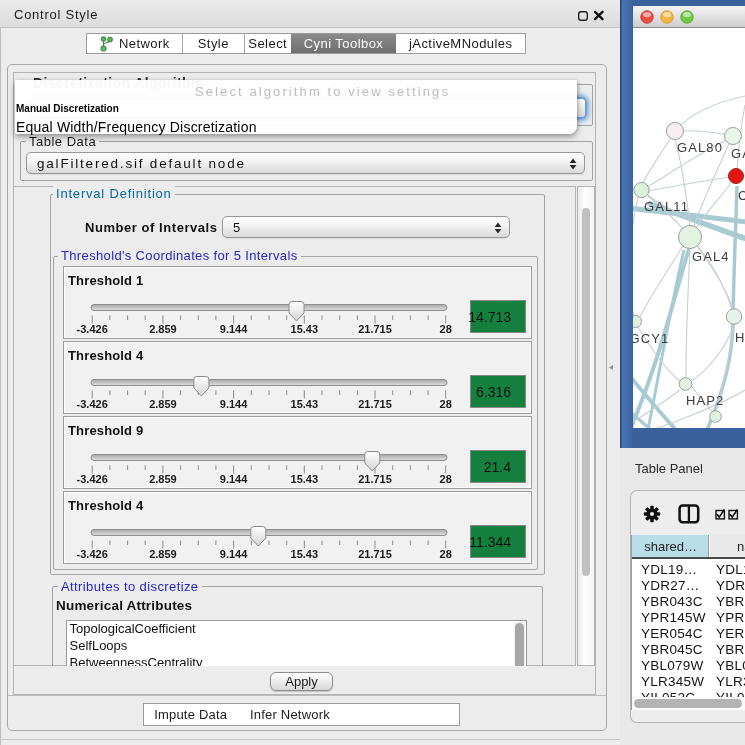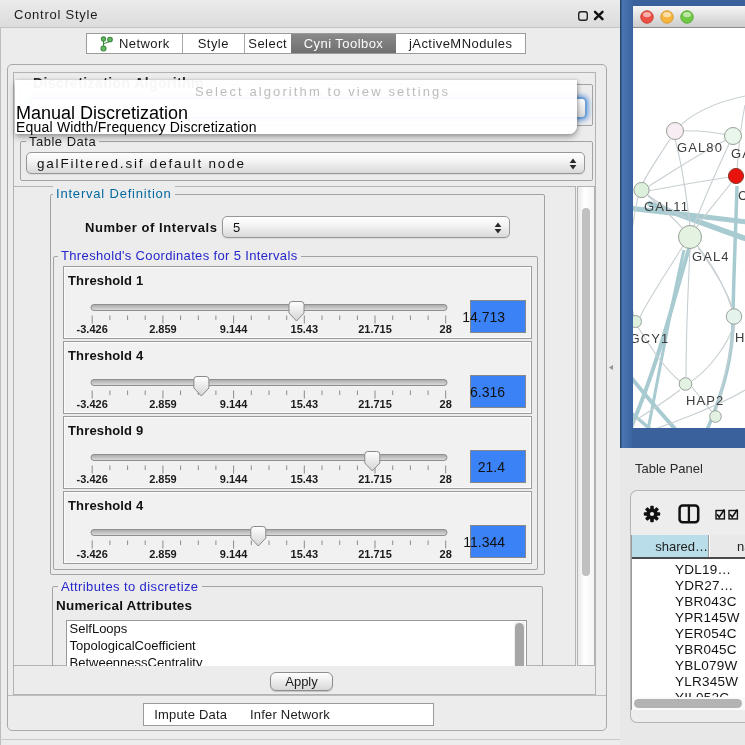--- a/index.html
+++ b/index.html
@@ -21,31 +21,31 @@
 .grouptitle { position:absolute; top:-8px; font-size:13px; background:#ececec; padding:0 3px; }
 .green { color:#0369a1; }
 .blue { color:#2626cc; }
 .combo { position:absolute; height:22px; border:1px solid #979797; border-radius:5px;
   background:linear-gradient(#ffffff,#f2f2f2 45%,#d9d9d9); font-size:13px; color:#111;
   display:flex; align-items:center; padding-left:10px; box-shadow:0 1px 1px rgba(0,0,0,0.08); }
 .arrows { position:absolute; right:6px; top:4px; }
 .tpanel { position:absolute; left:63px; width:469px; height:73px;
   border:1px solid #9c9c9c; background:#f1f1f1; box-shadow:inset 0 0 0 1px #fbfbfb; }
 .tptitle { position:absolute; left:4px; top:6px; font-size:13px; font-weight:bold; letter-spacing:0.15px; color:#111; }
-.vbox { position:absolute; left:470px; width:56px; height:33px; background:#3b82f6;
+.vbox { position:absolute; left:470px; width:56px; height:33px; background:#15803d;
   border:1px solid #888; font-size:14px; color:#111; display:flex; align-items:center;
-  justify-content:flex-end; padding-right:20px; }
+  justify-content:flex-end; padding-right:14px; }
 .listitem { font-size:13px; color:#111; padding-left:2.5px; height:16.75px; line-height:16.75px; }
 .btn { position:absolute; border:1px solid #8d8d8d; border-radius:4px;
   background:linear-gradient(#ffffff,#ececec 50%,#d8d8d8); font-size:13px; color:#1a1a1a;
   display:flex; align-items:center; justify-content:center; }
 .popup { position:absolute; left:15px; top:80px; width:562px; height:54px;
   background:rgba(255,255,255,0.96); border-bottom-right-radius:8px; border-bottom-left-radius:2px;
   box-shadow:0 3px 6px rgba(0,0,0,0.35), 1px 0 3px rgba(0,0,0,0.15); }
-.rowtext { position:absolute; font-size:13.5px; letter-spacing:0.25px; color:#141414;margin-left:34px; }
+.rowtext { position:absolute; font-size:13.5px; letter-spacing:0.25px; color:#141414; }
 </style></head>
 <body>
 
 <div class="abs" style="left:0;top:0;width:620px;height:745px;background:#ececec;border-left:1px solid #bdbdbd"></div>
 <div class="titlebar"></div>
 <div class="titletext" style="letter-spacing:0.75px">Control Style</div>
 <svg class="abs" style="left:577px;top:10px" width="28" height="11">
     <rect x="1.7" y="1.7" width="8.6" height="8.6" rx="2.2" fill="none" stroke="#222" stroke-width="1.4"></rect>
     <path d="M18,1.8 L25.5,9.2 M25.5,1.8 L18,9.2" stroke="#111" stroke-width="2.4" stroke-linecap="round"></path>
   </svg>
@@ -157,36 +157,36 @@
       <path d="M186.8,37.5 a3,3 0 0 1 3,-3 h9 a3,3 0 0 1 3,3 v8.5 L194.3,54 L186.8,46 Z" fill="url(#thm)" stroke="#8a8a8a" stroke-width="1" stroke-linejoin="round"></path>
     </svg>
     <div class="tptitle">Threshold 4</div>
   </div>
 <div class="vbox" style="top:525px">11.344</div>
 <div class="abs" style="left:13px;top:580px;width:563px;height:86px;overflow:hidden">
 <div class="groupbox" style="left:39px;top:6px;width:491px;height:120px"></div>
 <div class="grouptitle blue" style="left:45px;top:-1px;background:#ececec;padding:0 3px;position:absolute;font-size:13px;letter-spacing:0.4px">Attributes to discretize</div>
 <div class="abs" style="left:43px;top:18px;font-size:13.5px;font-weight:bold;letter-spacing:0.2px;color:#111">Numerical Attributes</div>
 <div class="abs" style="left:53px;top:40px;width:461px;height:60px;background:#fff;border:1px solid #999">
-<div class="listitem">SelfLoops</div>
-      <div class="listitem">TopologicalCoefficient</div>
+<div class="listitem">TopologicalCoefficient</div>
+      <div class="listitem">SelfLoops</div>
       <div class="listitem">BetweennessCentrality</div>
 <div class="abs" style="right:1px;top:1px;width:11px;height:57px;background:#f2f2f2"></div>
 <div class="abs" style="right:2px;top:2px;width:9px;height:48px;background:#a6a6a6;border-radius:4.5px"></div>
 </div>
 </div>
 <div class="abs" style="left:577px;top:186px;width:18px;height:480px;background:linear-gradient(90deg,#e8e8e8,#ffffff 40%,#f5f5f5);border:1px solid #b3b3b3"></div>
 <div class="abs" style="left:582px;top:208px;width:8px;height:368px;background:#c0c0c0;border-radius:4px"></div>
 <div class="popup"></div>
 <div class="abs" style="left:195px;top:84px;font-size:13px;color:#bcbcbc;letter-spacing:2.1px">Select algorithm to view settings</div>
-<div class="abs" style="left:16px;top:103px;font-size:18px;font-weight:normal;color:#000">Manual Discretization</div>
+<div class="abs" style="left:16px;top:103px;font-size:10px;font-weight:bold;color:#000">Manual Discretization</div>
 <div class="abs" style="left:16px;top:118.5px;font-size:14px;letter-spacing:0.2px;color:#000">Equal Width/Frequency Discretization</div>
 <div class="btn" style="left:270px;top:672px;width:63px;height:19px;border-radius:6px;box-shadow:0 1px 1px rgba(0,0,0,0.18)">Apply</div>
 <div class="abs" style="left:8px;top:695px;width:598px;height:1px;background:#bdbdbd"></div>
-<div class="seg" style="left:143px;top:703px;width:291px;height:23px;letter-spacing:0.2px">
+<div class="seg" style="left:143px;top:703px;width:317px;height:23px;letter-spacing:0.2px">
 <div class="s" style="width:93.3px">Impute Data</div>
 <div class="s" style="width:105.4px">Infer Network</div>
 </div>
 <div class="abs" style="left:0;top:739px;width:620px;height:1px;background:#c9c9c9"></div>
 <svg class="abs" style="left:608px;top:364px" width="6" height="7">
     <path d="M5,1 L1,3.5 L5,6 Z" fill="#939393"></path>
   </svg>
 <div class="abs" style="left:620px;top:0;width:125px;height:448px;background:linear-gradient(90deg,#27456f 0px,#27456f 1px,#4a76b4 2px,#3c64a0 12px,#3a619c 13px);"></div>
 <div class="abs" style="left:633px;top:6px;width:112px;height:22px;background:linear-gradient(#f5f5f5,#cdcdcd);border-bottom:1px solid #8e8e8e"></div>
 <svg class="abs" style="left:639px;top:9px" width="60" height="16">
@@ -264,21 +264,21 @@
       <circle r="2.1" fill="#ededed"></circle>
     </g>
 <rect x="38.6" y="2.4" width="18.6" height="16.8" rx="3" fill="none" stroke="#111" stroke-width="2.5"></rect>
 <line x1="47.9" y1="2.6" x2="47.9" y2="19" stroke="#111" stroke-width="2.3"></line>
 <rect x="75" y="7.5" width="8.4" height="8.4" fill="none" stroke="#111" stroke-width="1.4"></rect>
 <path d="M76,11.3 l2.2,2.8 l5.2,-7.6" fill="none" stroke="#111" stroke-width="1.6"></path>
 <rect x="88" y="7.5" width="8.4" height="8.4" fill="none" stroke="#111" stroke-width="1.4"></rect>
 <path d="M89,11.3 l2.2,2.8 l5.2,-7.6" fill="none" stroke="#111" stroke-width="1.6"></path>
 </svg>
 <div class="abs" style="left:631px;top:535px;width:114px;height:175px;background:#fff;border-left:1px solid #9a9a9a;overflow:hidden">
-<div class="abs" style="left:0;top:0;width:77px;height:23px;background:#b9dde9;border-right:1px solid #9a9a9a;font-size:13px;color:#222;display:flex;align-items:center;justify-content:flex-end;padding-right:0">shared…</div>
+<div class="abs" style="left:0;top:0;width:77px;height:23px;background:#b9dde9;border-right:1px solid #9a9a9a;font-size:13px;color:#222;display:flex;align-items:center;justify-content:flex-end;padding-right:11px">shared…</div>
 <div class="abs" style="left:78px;top:0;width:36px;height:23px;background:#e9e9e9;overflow:hidden;font-size:13px;color:#222;display:flex;align-items:center;padding-left:27px">na</div>
 <div class="abs" style="left:0;top:22px;width:113px;height:1.5px;background:#4a4a4a"></div>
 <div class="rowtext" style="left:9px;top:26.8px">YDL19…</div>
 <div class="rowtext" style="left:84px;top:26.8px">YDL1</div>
 <div class="rowtext" style="left:9px;top:42.9px">YDR27…</div>
 <div class="rowtext" style="left:84px;top:42.9px">YDR2</div>
 <div class="rowtext" style="left:9px;top:58.9px">YBR043C</div>
 <div class="rowtext" style="left:84px;top:58.9px">YBR0</div>
 <div class="rowtext" style="left:9px;top:75.0px">YPR145W</div>
 <div class="rowtext" style="left:84px;top:75.0px">YPR1</div>

